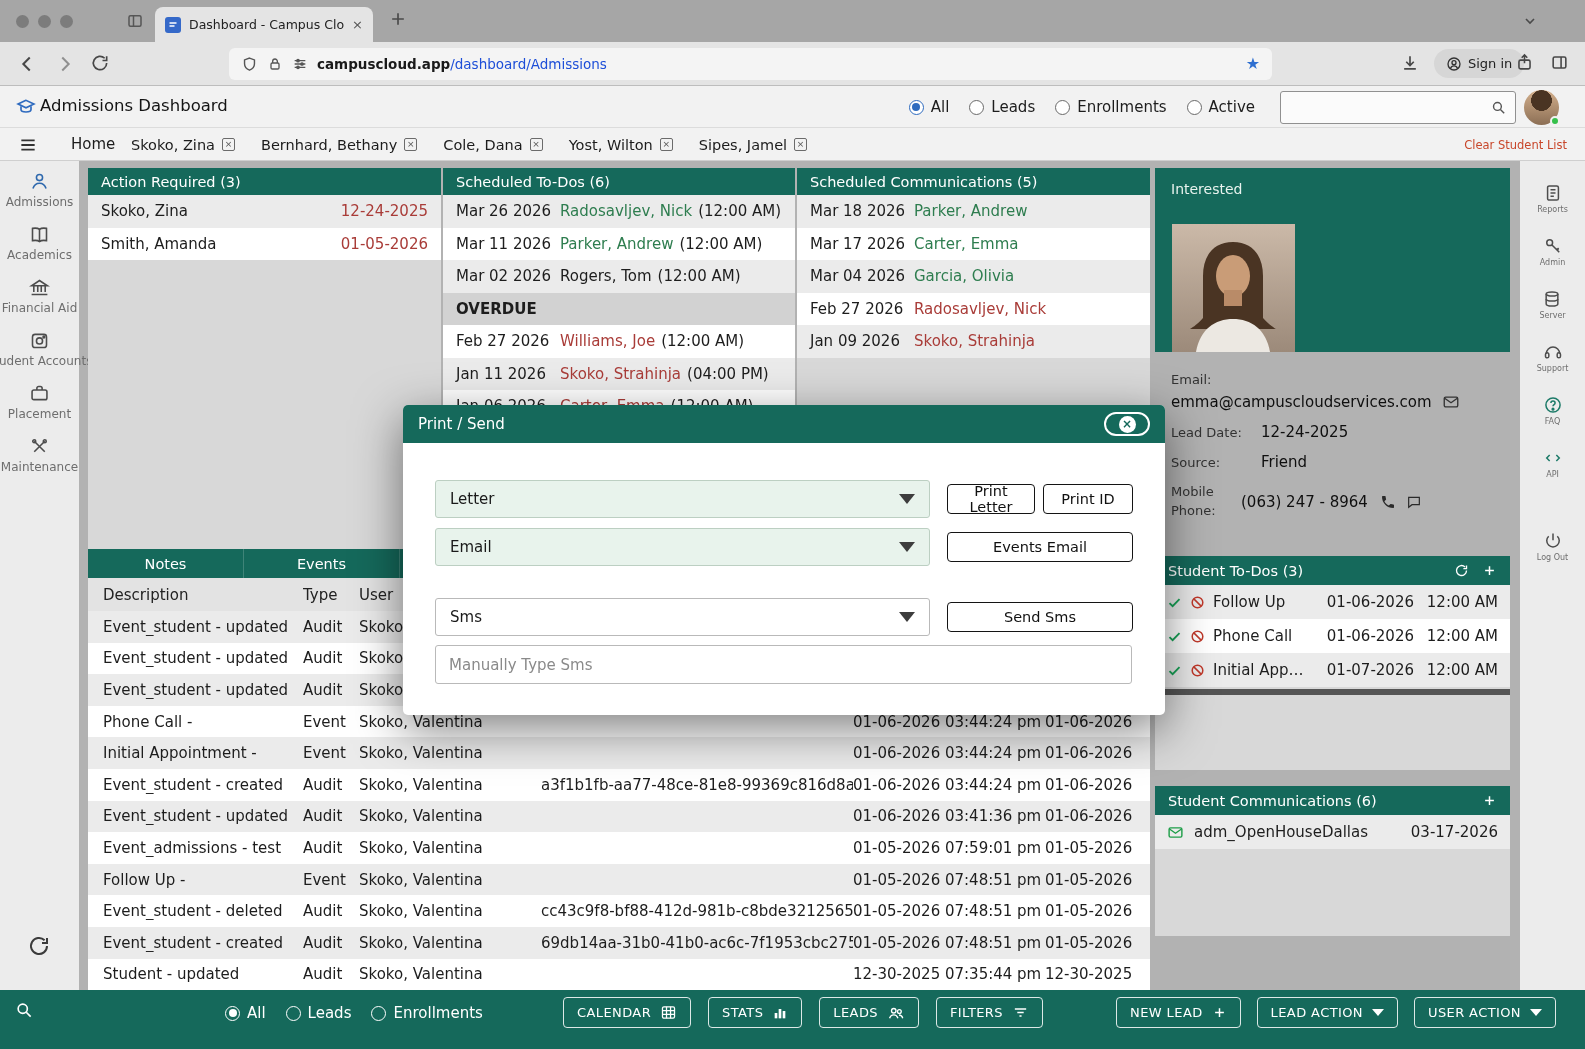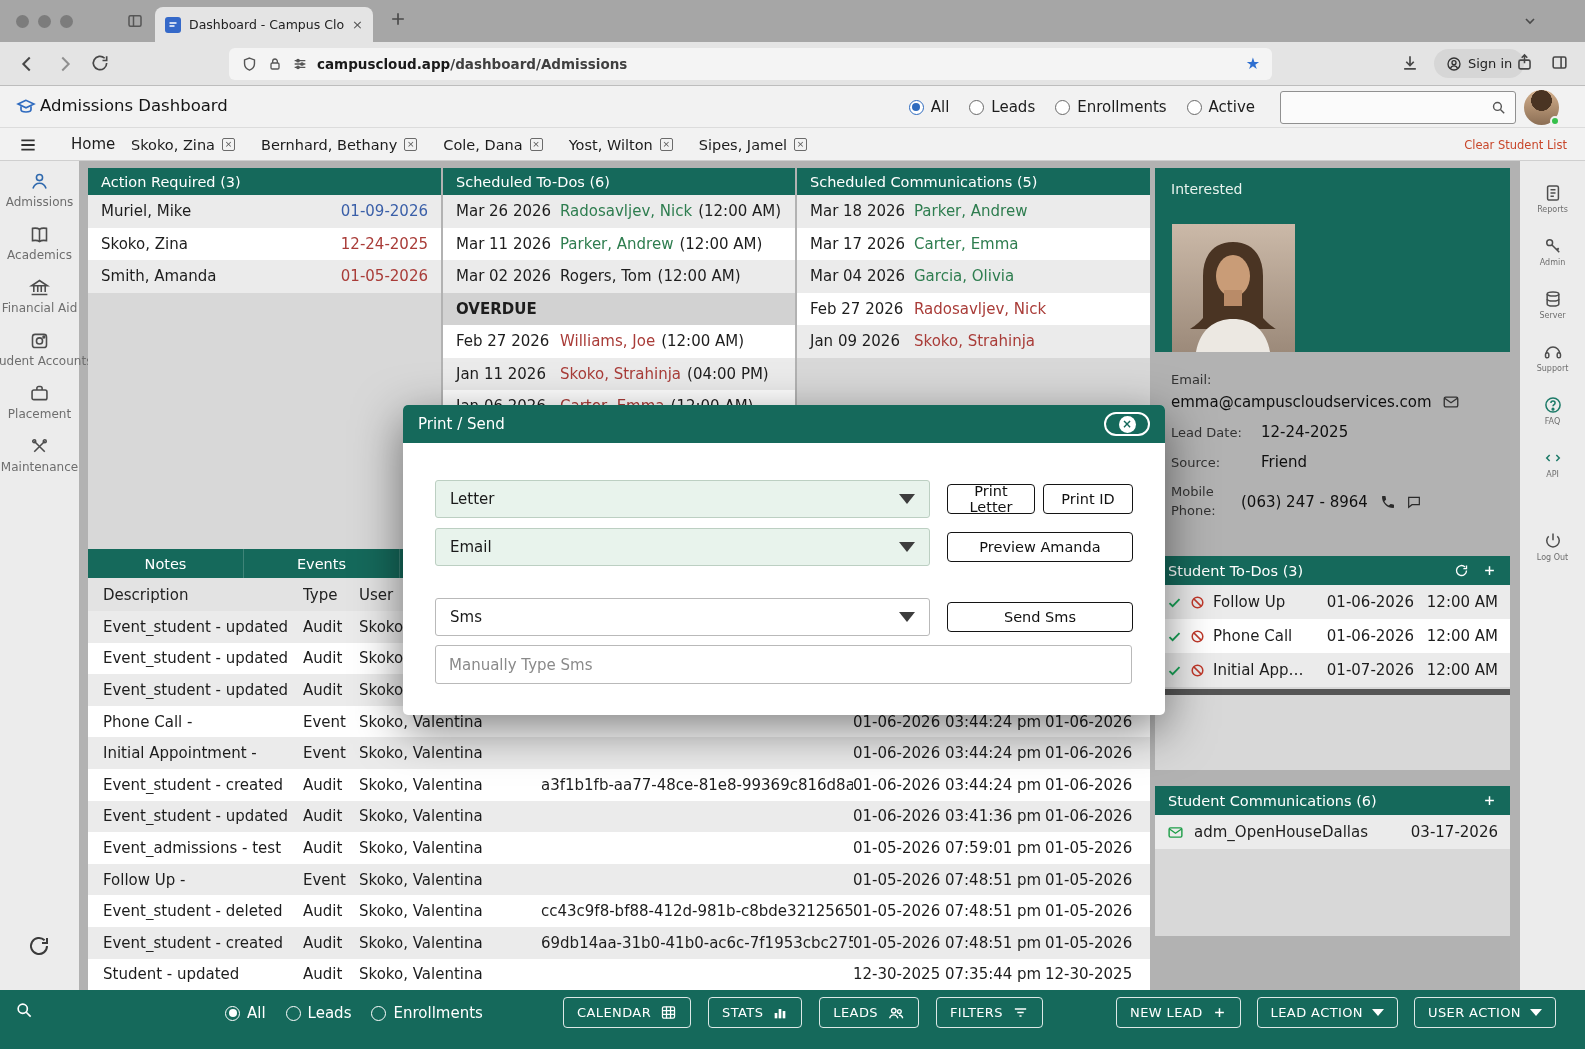--- a/index.html
+++ b/index.html
@@ -19,21 +19,21 @@
 .tabtitle{flex:1;font-size:12.5px;color:#222;white-space:nowrap;overflow:hidden}
 .tabclose{color:#555;font-size:13px}
 .newtab{position:absolute;left:388px;top:9px;color:#4a4a4a}
 .tabchev{position:absolute;right:47px;top:13px;color:#4a4a4a}
 .toolbar{position:absolute;left:0;top:42px;width:100%;height:44px;background:#e4e4e4;border-bottom:1px solid #bdbdbd}
 .navic{position:absolute;top:11px;color:#474747}
 .urlbar{position:absolute;left:229px;top:6px;width:1043px;height:32px;background:#f4f4f4;border-radius:6px;
   display:flex;align-items:center;gap:9px;padding:0 12px}
 .urltext{font-size:13.5px;color:#1a1a1a;white-space:nowrap}
 .urltext b{font-weight:700}
-.urltext .path{color:#404040;font-weight:700}
+.urltext .path{color:#1d4ed8;font-weight:400}
 .star{margin-left:auto;color:#2e6fd0;font-size:16px;line-height:1}
 .signin{position:absolute;left:1434px;top:7px;height:29px;background:#d6d6d6;border-radius:15px;
   display:flex;align-items:center;gap:6px;padding:0 12px;font-size:13px;color:#222}
 
 
 .appheader{position:absolute;left:0;top:86px;width:100%;height:42px;background:#f2f2f2;border-bottom:1px solid #dcdcdc}
 .applogo{position:absolute;left:16px;top:11px;color:#2f6bbf}
 .apptitle{position:absolute;left:40px;top:10px;font-size:16.5px;color:#141414}
 .hradios{position:absolute;right:330px;top:0;height:42px;display:flex;align-items:center;gap:20px}
 .radio{display:flex;align-items:center;gap:7px;font-size:15px;cursor:pointer}
@@ -56,21 +56,21 @@
 .clearlist{position:absolute;right:18px;top:10px;font-size:11.5px;color:#c8472b}
 
 
 .lsidebar{position:absolute;left:0;top:161px;width:79px;height:829px;background:#ececec;
   display:flex;flex-direction:column;align-items:center;padding-top:10px;gap:15px}
 .sbitem{display:flex;flex-direction:column;align-items:center;gap:3px;color:#4c4c4c;cursor:pointer}
 .sbitem.active{color:#2e68ad}
 .sblabel{font-size:12px;color:#6e6e6e;white-space:nowrap}
 .refreshbtn{position:absolute;left:27px;top:934px;color:#3b3b3b}
 .rsidebar{position:absolute;left:1520px;top:161px;width:65px;height:829px;background:#ececec;
-  display:flex;flex-direction:column;padding-top:22px;gap:22px}
+  display:flex;flex-direction:column;align-items:center;padding-top:22px;gap:22px}
 .rsitem{display:flex;flex-direction:column;align-items:center;gap:2px;color:#4d4d4d;cursor:pointer}
 .rsitem .sblabel{font-size:8px}
 .rsitem.teal{color:#1c7a68}
 .rsitem.logout{margin-top:30px}
 
 
 .panel{position:absolute;background:#d8d8d8;overflow:hidden}
 .phead{height:27px;background:#15695b;color:#fff;display:flex;align-items:center;padding:0 13px;font-size:14.5px}
 .phead .hicons{margin-left:auto;display:flex;gap:13px;align-items:center}
 .prow{height:32.5px;display:flex;align-items:center;padding:0 13px;background:#fff;font-size:15px;white-space:nowrap}
@@ -442,24 +442,20 @@
           <path d="M6.8 6.2a7.5 7.5 0 1 0 10.4 0"></path>
         </svg>
       <span class="sblabel">Log Out</span>
     </div>
   </div>
 
   <div class="panel" id="p-action">
     <div class="phead">Action Required (3)</div>
     <div id="action-rows">
 
-        <div class="prow arow">
-          <span>Muriel, Mike</span>
-          <span class="c-blue">01-09-2026</span>
-        </div>
 
         <div class="prow arow">
           <span>Skoko, Zina</span>
           <span class="c-red">12-24-2025</span>
         </div>
 
         <div class="prow arow">
           <span>Smith, Amanda</span>
           <span class="c-red">01-05-2026</span>
         </div>
@@ -913,21 +909,21 @@
         </button>
       <button class="mbtn" style="left:640px;top:41px;width:90px">
           <span>Print ID</span>
         </button>
 
       <div class="msel green" style="top:85px">
         <span>Email</span>
         <span class="selcaret"></span>
       </div>
       <button class="mbtn" style="left:544px;top:89px;width:186px">
-          <span>Preview Amanda</span>
+          <span>Events Email</span>
         </button>
 
       <div class="msel plain" style="top:155px">
         <span>Sms</span>
         <span class="selcaret"></span>
       </div>
       <button class="mbtn" style="left:544px;top:159px;width:186px">
           <span>Send Sms</span>
         </button>
 

